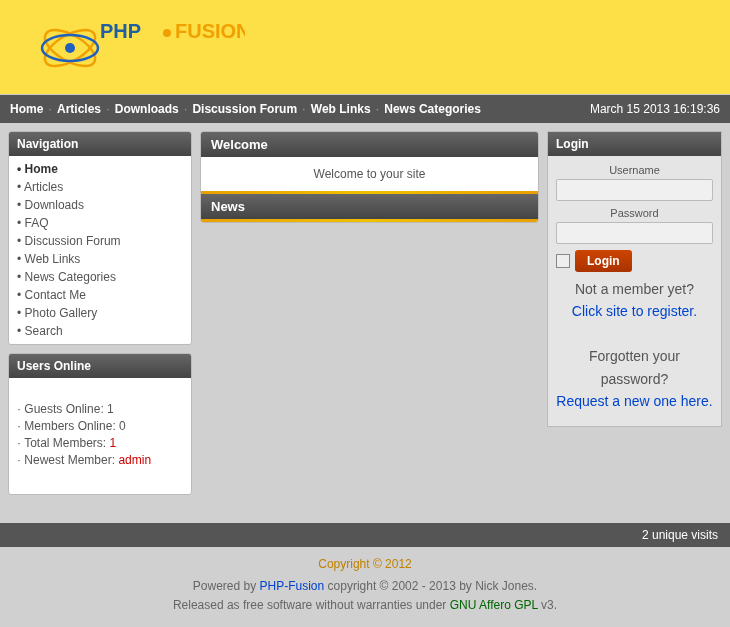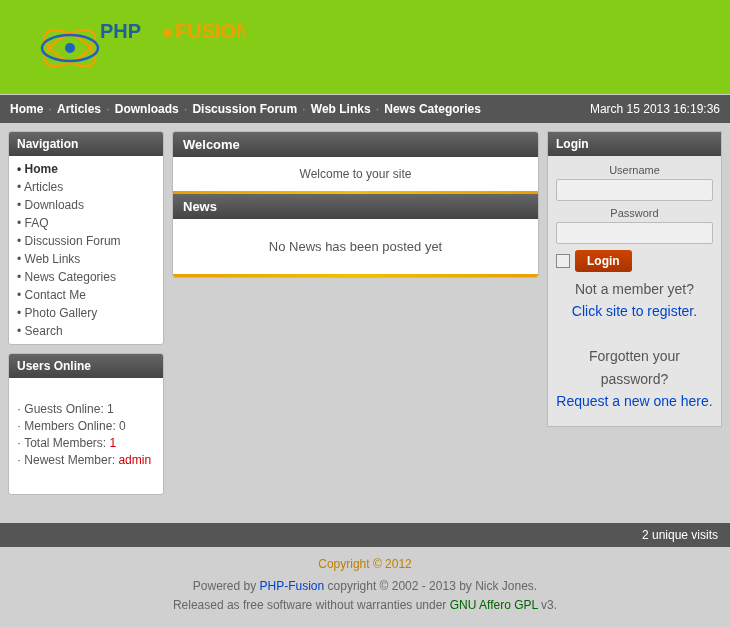--- a/index.html
+++ b/index.html
@@ -1,34 +1,34 @@
 <!DOCTYPE html>
 <html><head>
   <meta charset="utf-8">
   <style>
     * { margin: 0; padding: 0; box-sizing: border-box; }
     body { font-family: Arial, sans-serif; font-size: 12px; background: #d0d0d0; color: #333; width: 730px; }
 
     
-    #header { background: #84cc16; padding: 10px 15px; border-bottom: 1px solid #ccc; height: 95px; display: flex; align-items: center; }
+    #header { background: #fde047; padding: 10px 15px; border-bottom: 1px solid #ccc; height: 95px; display: flex; align-items: center; }
     #logo-area { display: flex; align-items: center; }
     .logo-svg { width: 230px; height: 75px; }
 
     
     #navbar { background: #555; padding: 0 10px; display: flex; align-items: center; justify-content: space-between; height: 28px; }
     #navbar-links { display: flex; gap: 0; align-items: center; }
     .nav-link { color: #fff; text-decoration: none; font-size: 12px; font-weight: bold; }
     .nav-sep { color: #aaa; margin: 0 5px; font-size: 11px; }
     #navbar-date { color: #fff; font-size: 12px; }
 
     
     #main { display: flex; gap: 0; padding: 8px; background: #d0d0d0; min-height: 400px; }
 
     
-    #sidebar { width: 156px; flex-shrink: 0; margin-right: 8px; }
+    #sidebar { width: 184px; flex-shrink: 0; margin-right: 8px; }
     .sidebar-box { background: #fff; border: 1px solid #bbb; border-radius: 3px; margin-bottom: 8px; overflow: hidden; }
     .sidebar-title { background: linear-gradient(to bottom, #666, #444); color: #fff; font-weight: bold; font-size: 12px; padding: 5px 8px; }
     .sidebar-nav { padding: 4px 0; }
     .sidebar-nav a { display: block; color: #555; text-decoration: none; padding: 2px 8px; font-size: 12px; }
     .sidebar-nav a.active { font-weight: bold; color: #333; }
     .sidebar-nav a::before { content: '• '; }
     .users-online { padding: 24px 8px; }
     .users-online div { margin-bottom: 3px; font-size: 12px; color: #555; }
     .users-online a { color: #c00; text-decoration: none; }
 
@@ -133,21 +133,20 @@
       </div>
     </div>
   </div>
 
   <div id="content">
     <div class="content-box">
       <div class="content-title-bar">Welcome</div>
       <div class="content-welcome">Welcome to your site</div>
       <div class="content-divider"></div>
       <div class="news-section-title">News</div>
-      <div class="news-content">No News has been posted yet</div>
       <div class="news-divider"></div>
     </div>
   </div>
 
   <div id="login-sidebar">
     <div class="login-box">
       <div class="login-title">Login</div>
       <div class="login-form">
         <label class="login-label">Username</label>
         <input class="login-input" type="text" style="">

